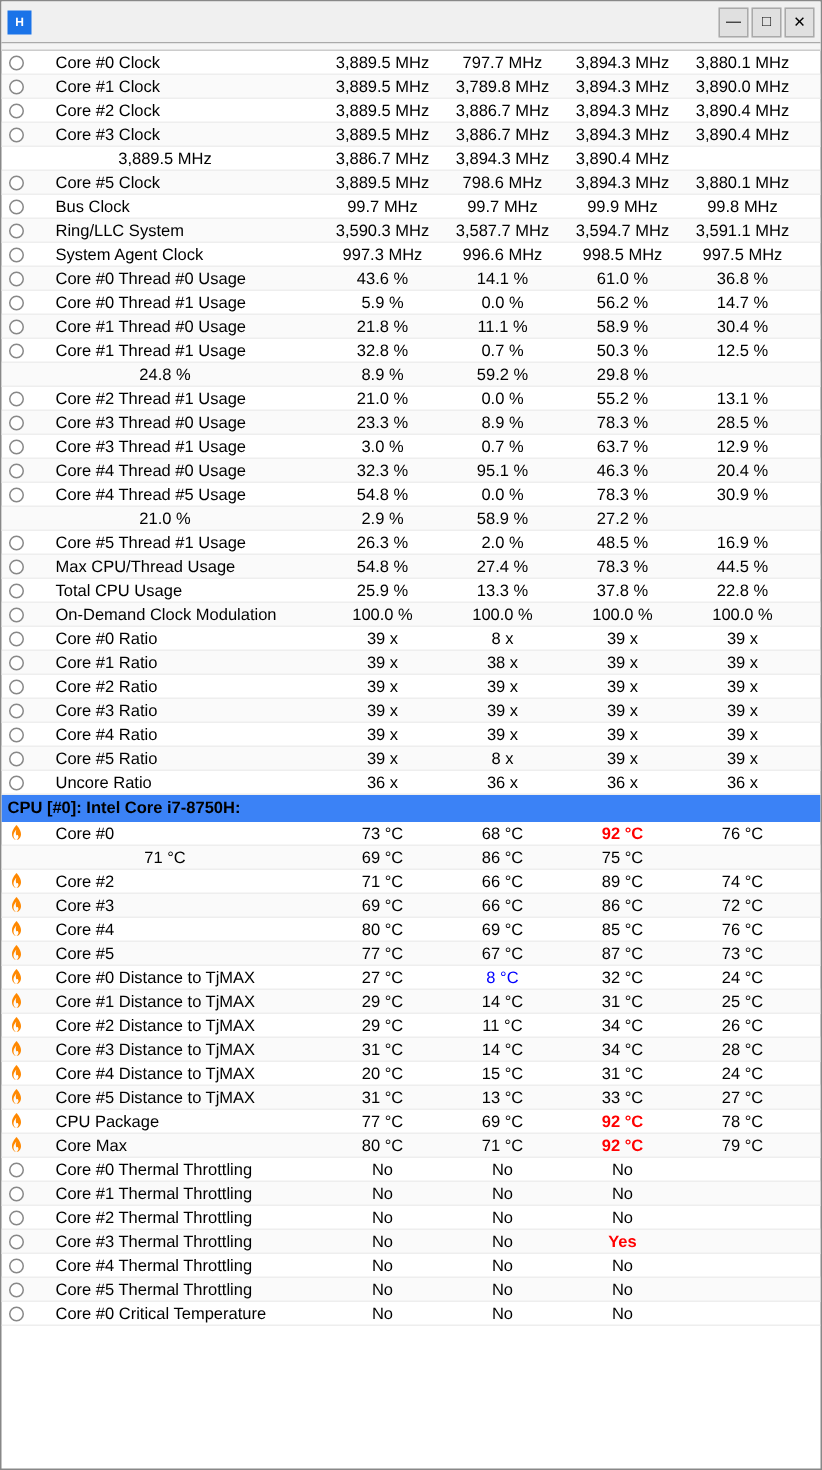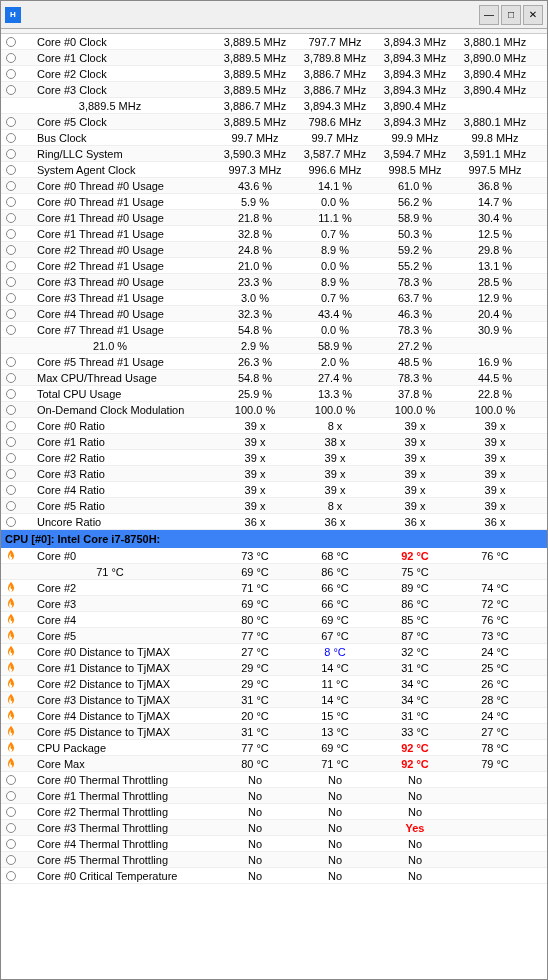--- a/index.html
+++ b/index.html
@@ -313,26 +313,20 @@
             <div class="icon-circle"></div>
           </span>
           <span>Core #1 Thread #1 Usage</span>
         </div>
         <div class="sensor-value">32.8 %</div>
         <div class="sensor-value">0.7 %</div>
         <div class="sensor-value">50.3 %</div>
         <div class="sensor-value">12.5 %</div>
       </div>
       <div class="sensor-row">
-        <div class="sensor-name">
-          <span class="sensor-icon">
-            <div class="icon-circle"></div>
-          </span>
-          <span>Core #2 Thread #0 Usage</span>
-        </div>
         <div class="sensor-value">24.8 %</div>
         <div class="sensor-value">8.9 %</div>
         <div class="sensor-value">59.2 %</div>
         <div class="sensor-value">29.8 %</div>
       </div>
       <div class="sensor-row">
         <div class="sensor-name">
           <span class="sensor-icon">
             <div class="icon-circle"></div>
           </span>
@@ -368,30 +362,30 @@
         <div class="sensor-value">12.9 %</div>
       </div>
       <div class="sensor-row">
         <div class="sensor-name">
           <span class="sensor-icon">
             <div class="icon-circle"></div>
           </span>
           <span>Core #4 Thread #0 Usage</span>
         </div>
         <div class="sensor-value">32.3 %</div>
-        <div class="sensor-value">43.4 %</div>
+        <div class="sensor-value">95.1 %</div>
         <div class="sensor-value">46.3 %</div>
         <div class="sensor-value">20.4 %</div>
       </div>
       <div class="sensor-row">
         <div class="sensor-name">
           <span class="sensor-icon">
             <div class="icon-circle"></div>
           </span>
-          <span>Core #7 Thread #1 Usage</span>
+          <span>Core #4 Thread #5 Usage</span>
         </div>
         <div class="sensor-value">54.8 %</div>
         <div class="sensor-value">0.0 %</div>
         <div class="sensor-value">78.3 %</div>
         <div class="sensor-value">30.9 %</div>
       </div>
       <div class="sensor-row">
         <div class="sensor-value">21.0 %</div>
         <div class="sensor-value">2.9 %</div>
         <div class="sensor-value">58.9 %</div>

